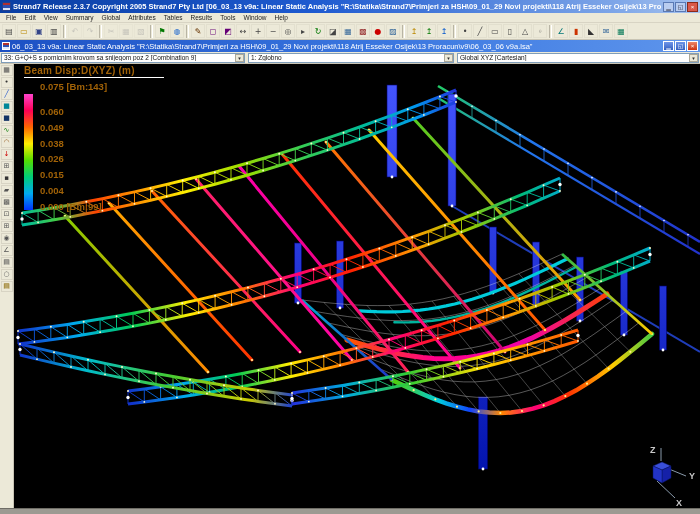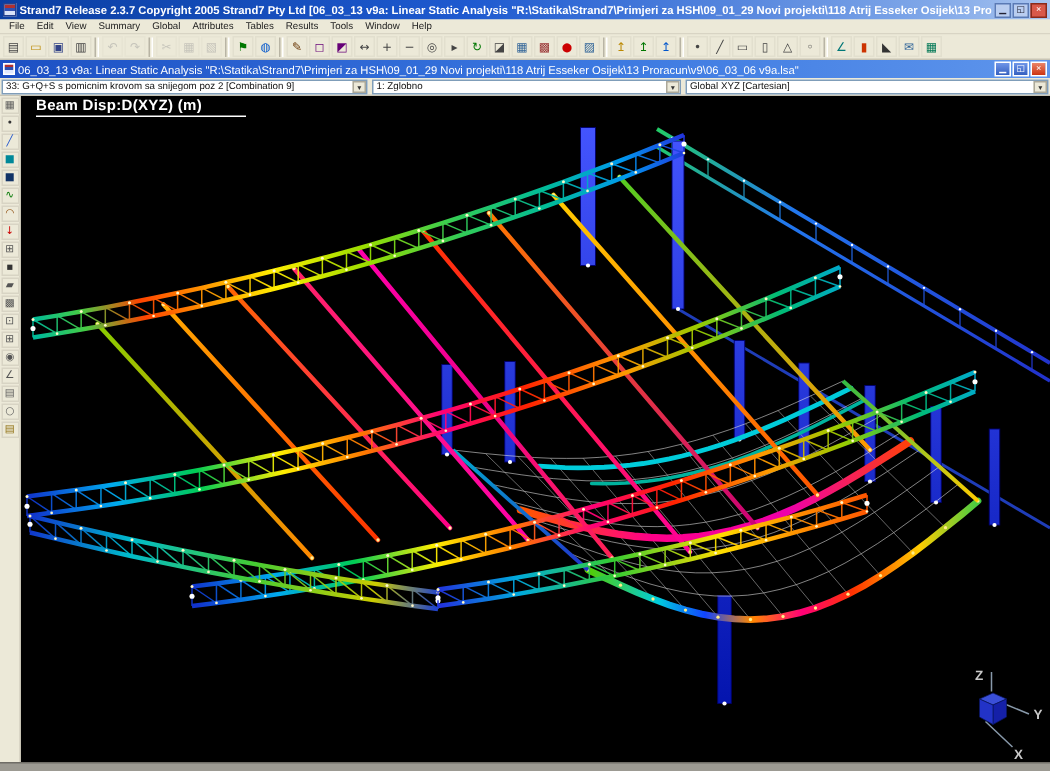--- a/index.html
+++ b/index.html
@@ -47,21 +47,21 @@
 
   .content{display:flex;flex:1;min-height:0;}
   .leftbar{width:14px;flex:0 0 14px;background:#ece9d8;border-right:1px solid #c8c4b4;
     display:flex;flex-direction:column;align-items:center;padding-top:1px;gap:1px;}
   .lb-btn{width:12px;height:11px;flex:0 0 11px;font-size:7px;line-height:9px;text-align:center;
     background:#ece9d8;border:1px solid #d8d4c4;padding:0;font-family:"DejaVu Sans",sans-serif;}
 
   .viewport{flex:1;position:relative;background:#000;overflow:hidden;cursor:crosshair;}
   .viewport svg{position:absolute;left:0;top:0;}
 
-  .legend{position:absolute;left:10px;top:1px;color:#ffffff;}
+  .legend{position:absolute;left:10px;top:1px;color:#a16207;}
   .legend-title{font-size:10px;font-weight:bold;border-bottom:1px solid #fff;padding-bottom:1px;
     margin-bottom:3px;width:140px;letter-spacing:.2px;}
   .legend-body{display:flex;}
   .legend-bar{width:9px;height:116px;margin:13px 7px 0 0;}
   .legend-entry{font-size:9.5px;font-weight:bold;height:15.8px;white-space:nowrap;}
   .legend-entry:first-child{height:25px;}
 
   .bottom-edge{height:6px;flex:0 0 6px;background:#9c9a92;border-top:1px solid #6f6d66;}
 </style>
 </head>
@@ -866,18 +866,31 @@
             <polygon points="662,462 671,466 662,470 653,466" fill="#3a4fd8" stroke="#0a1560" stroke-width="0.5"></polygon>
             <polygon points="662,470 671,466 671,478 662,483" fill="#1520a8" stroke="#0a1560" stroke-width="0.5"></polygon>
             <polygon points="653,466 662,470 662,483 653,478" fill="#2233c8" stroke="#0a1560" stroke-width="0.5"></polygon>
             <text x="650" y="453" fill="#c8c8c8" font-size="9" font-weight="bold" font-family="&quot;Liberation Sans&quot;,sans-serif">Z</text>
             <text x="689" y="479" fill="#c8c8c8" font-size="9" font-weight="bold" font-family="&quot;Liberation Sans&quot;,sans-serif">Y</text>
             <text x="676" y="506" fill="#c8c8c8" font-size="9" font-weight="bold" font-family="&quot;Liberation Sans&quot;,sans-serif">X</text>
           </g>
         </svg>
       <div class="legend">
         <div class="legend-title">Beam Disp:D(XYZ) (m)</div>
+        <div class="legend-body">
+          <div class="legend-bar" style="background: linear-gradient(rgb(255, 68, 204), rgb(255, 0, 85), rgb(255, 102, 0), rgb(255, 238, 0), rgb(85, 221, 0), rgb(0, 204, 119), rgb(0, 170, 238), rgb(0, 51, 255));"></div>
+          <div class="legend-entries">
+              <div class="legend-entry">0.075 [Bm:143]</div>
+              <div class="legend-entry">0.060</div>
+              <div class="legend-entry">0.049</div>
+              <div class="legend-entry">0.038</div>
+              <div class="legend-entry">0.026</div>
+              <div class="legend-entry">0.015</div>
+              <div class="legend-entry">0.004</div>
+              <div class="legend-entry">0.000 [Bm:99]</div>
+            </div>
+        </div>
       </div>
     </div>
   </div>
 
   <div class="bottom-edge"></div>
 </div>
 
 </body></html>

